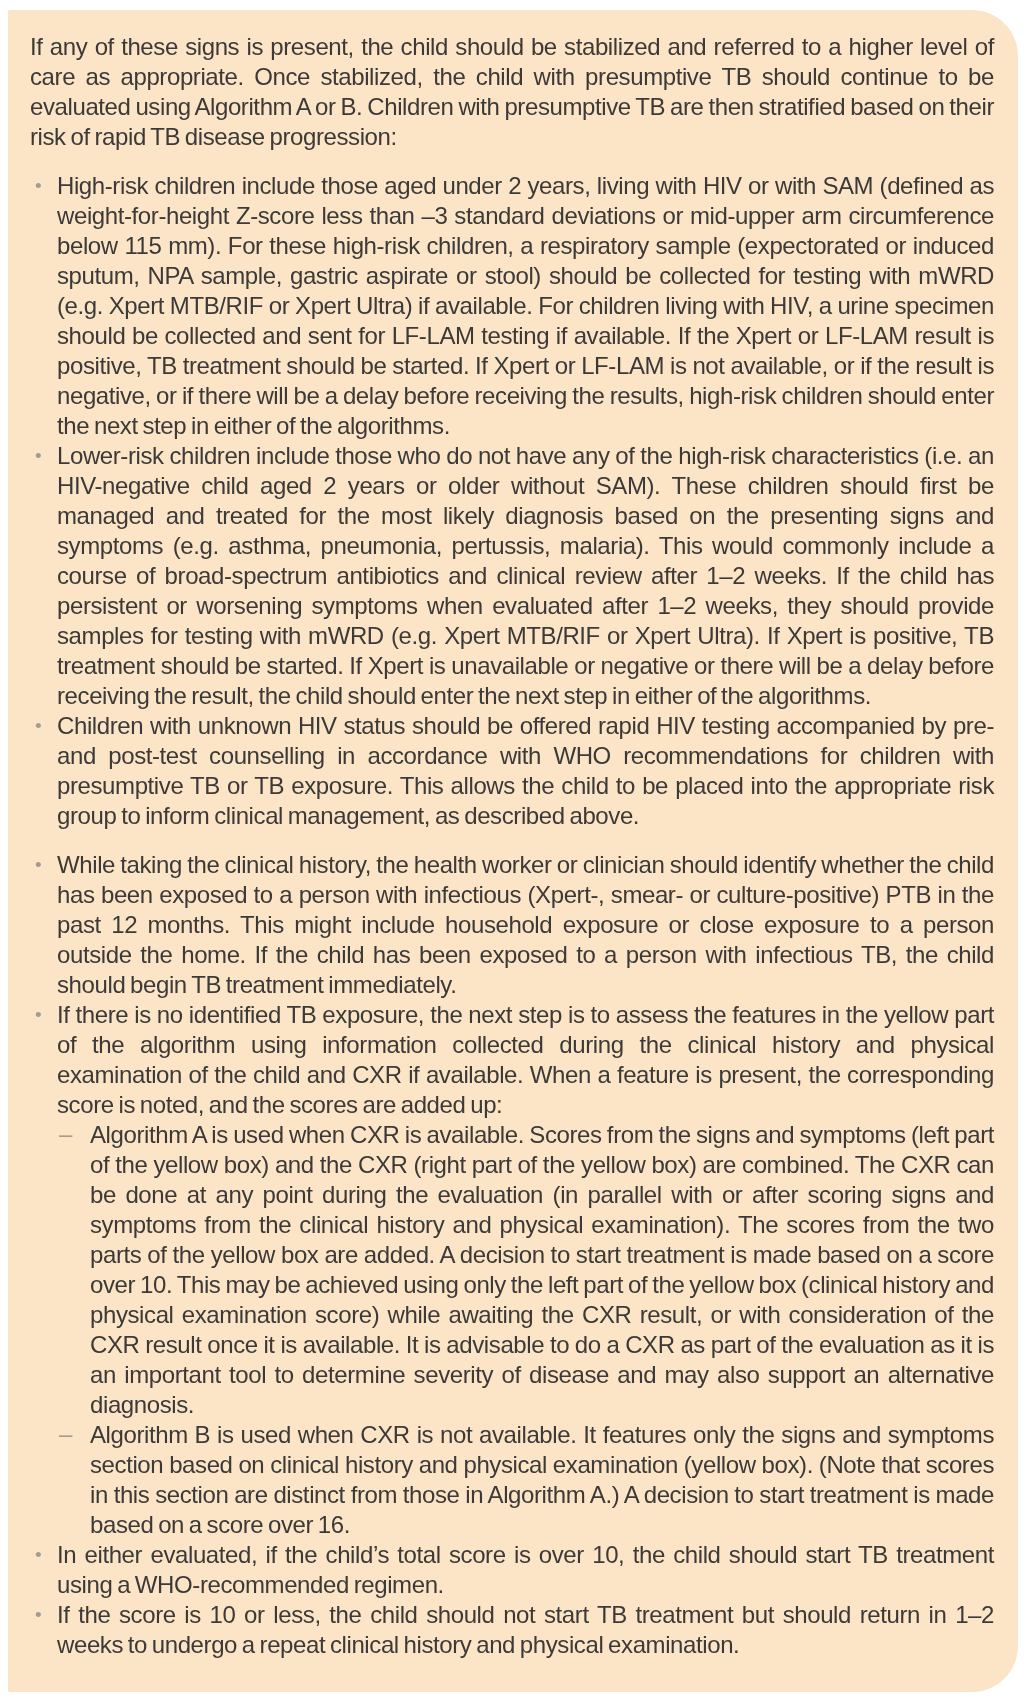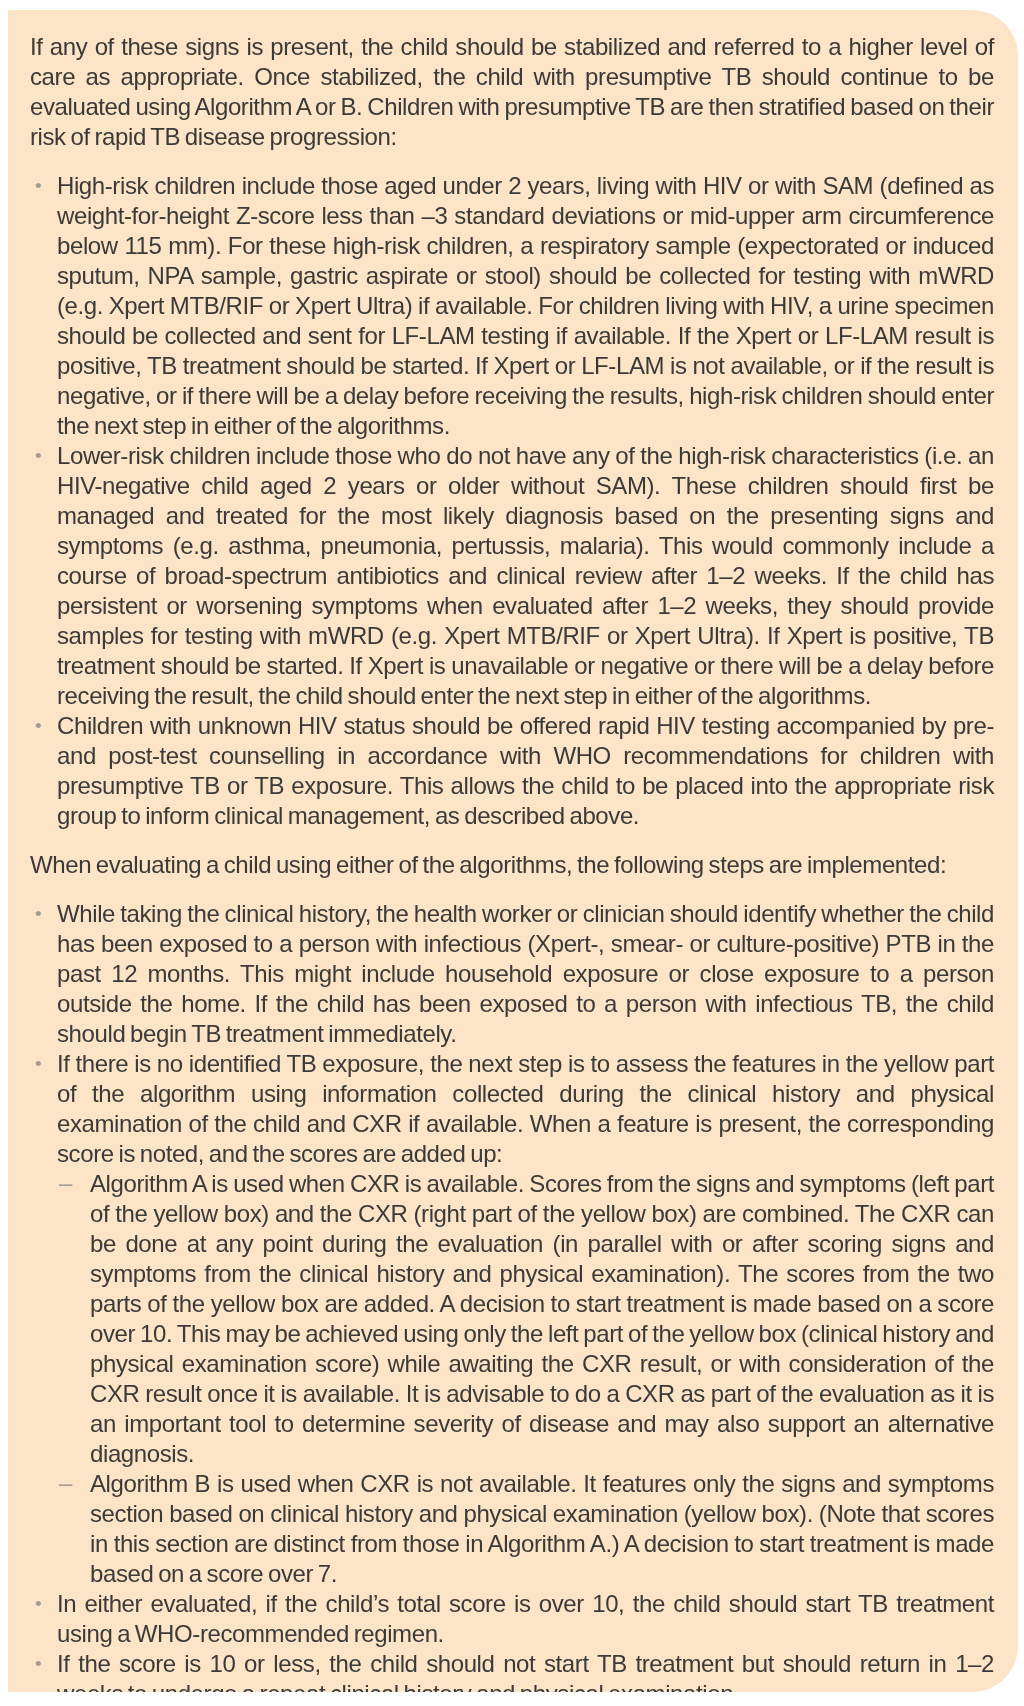--- a/index.html
+++ b/index.html
@@ -76,38 +76,37 @@
     <div class="li">
       <span class="li-marker">•</span>
       <span class="li-text">Lower-risk children include those who do not have any of the high-risk characteristics (i.e. an HIV-negative child aged 2 years or older without SAM). These children should first be managed and treated for the most likely diagnosis based on the presenting signs and symptoms (e.g. asthma, pneumonia, pertussis, malaria). This would commonly include a course of broad-spectrum antibiotics and clinical review after 1–2 weeks. If the child has persistent or worsening symptoms when evaluated after 1–2 weeks, they should provide samples for testing with mWRD (e.g. Xpert MTB/RIF or Xpert Ultra). If Xpert is positive, TB treatment should be started. If Xpert is unavailable or negative or there will be a delay before receiving the result, the child should enter the next step in either of the algorithms.</span>
     </div>
     <div class="li">
       <span class="li-marker">•</span>
       <span class="li-text">Children with unknown HIV status should be offered rapid HIV testing accompanied by pre- and post-test counselling in accordance with WHO recommendations for children with presumptive TB or TB exposure. This allows the child to be placed into the appropriate risk group to inform clinical management, as described above.</span>
     </div>
   </div>
 
-  <p class="para">When evaluating a child using either of the algorithms, the following steps are implemented:</p>
 
   <div class="list">
     <div class="li">
       <span class="li-marker">•</span>
       <span class="li-text">While taking the clinical history, the health worker or clinician should identify whether the child has been exposed to a person with infectious (Xpert-, smear- or culture-positive) PTB in the past 12 months. This might include household exposure or close exposure to a person outside the home. If the child has been exposed to a person with infectious TB, the child should begin TB treatment immediately.</span>
     </div>
     <div class="li">
       <span class="li-marker">•</span>
       <span class="li-text">If there is no identified TB exposure, the next step is to assess the features in the yellow part of the algorithm using information collected during the clinical history and physical examination of the child and CXR if available. When a feature is present, the corresponding score is noted, and the scores are added up:</span>
       <div class="sublist">
         <div class="sli">
           <span class="sli-marker">–</span>
           <span class="li-text">Algorithm A is used when CXR is available. Scores from the signs and symptoms (left part of the yellow box) and the CXR (right part of the yellow box) are combined. The CXR can be done at any point during the evaluation (in parallel with or after scoring signs and symptoms from the clinical history and physical examination). The scores from the two parts of the yellow box are added. A decision to start treatment is made based on a score over 10. This may be achieved using only the left part of the yellow box (clinical history and physical examination score) while awaiting the CXR result, or with consideration of the CXR result once it is available. It is advisable to do a CXR as part of the evaluation as it is an important tool to determine severity of disease and may also support an alternative diagnosis.</span>
         </div>
         <div class="sli">
           <span class="sli-marker">–</span>
-          <span class="li-text">Algorithm B is used when CXR is not available. It features only the signs and symptoms section based on clinical history and physical examination (yellow box). (Note that scores in this section are distinct from those in Algorithm A.) A decision to start treatment is made based on a score over 7.</span>
+          <span class="li-text">Algorithm B is used when CXR is not available. It features only the signs and symptoms section based on clinical history and physical examination (yellow box). (Note that scores in this section are distinct from those in Algorithm A.) A decision to start treatment is made based on a score over 16.</span>
         </div>
       </div>
     </div>
     <div class="li">
       <span class="li-marker">•</span>
       <span class="li-text">In either evaluated, if the child’s total score is over 10, the child should start TB treatment using a WHO-recommended regimen.</span>
     </div>
     <div class="li">
       <span class="li-marker">•</span>
       <span class="li-text">If the score is 10 or less, the child should not start TB treatment but should return in 1–2 weeks to undergo a repeat clinical history and physical examination.</span>

